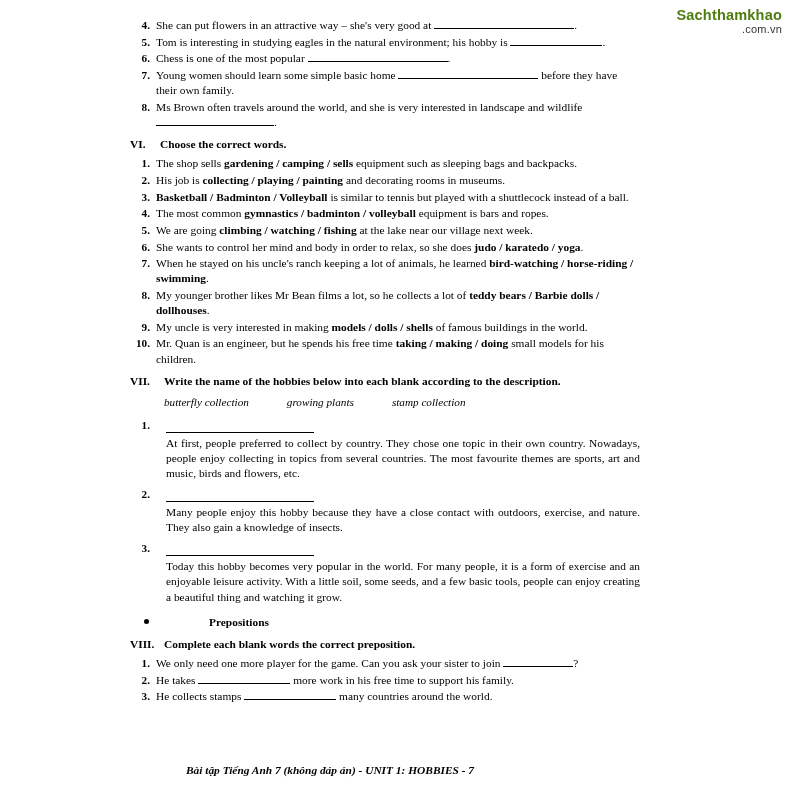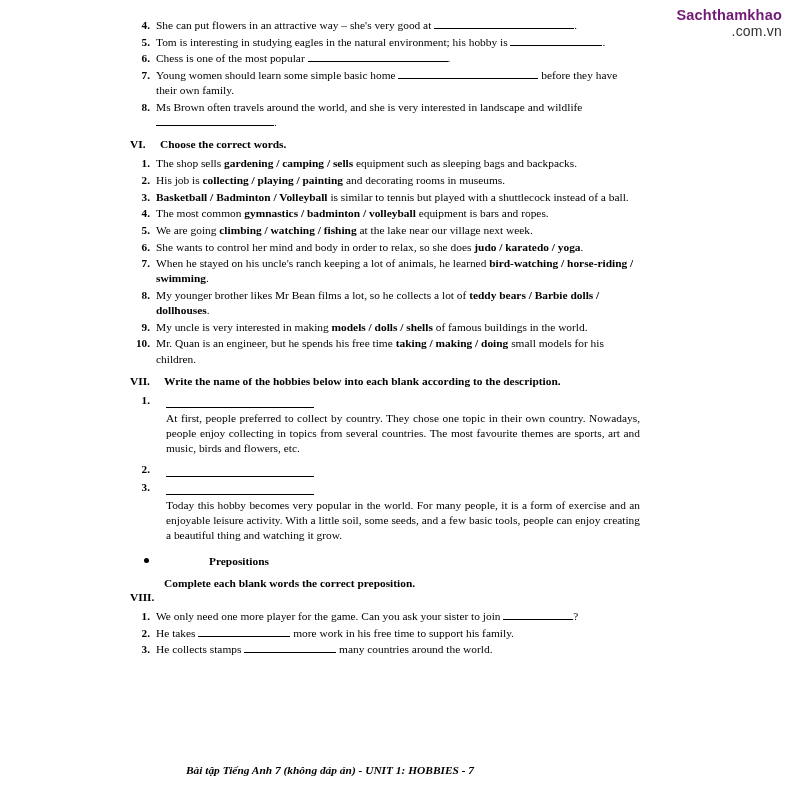--- a/index.html
+++ b/index.html
@@ -27,25 +27,25 @@
     top: 8px;
     right: 18px;
     text-align: right;
     line-height: 1.05;
   }
   .watermark .wm-main {
     font-family: "Liberation Sans", sans-serif;
     font-weight: bold;
     font-size: 14.5px;
     letter-spacing: 0.2px;
-    color: #701a75;
+    color: #4d7c0f;
   }
   .watermark .wm-sub {
     font-family: "Liberation Sans", sans-serif;
-    font-size: 14px;
+    font-size: 11px;
     color: #333;
     margin-top: 1px;
     letter-spacing: 0.2px;
   }
   .content {
     position: relative;
     width: 510px;
     font-size: 11.4px;
     line-height: 1.33;
   }
@@ -80,21 +80,21 @@
     display: flex;
     margin-top: 7px;
     margin-bottom: 4px;
     font-weight: bold;
   }
   .section-head .sh-num {
     min-width: 30px;
     font-weight: bold;
   }
   .section-head.vii .sh-num { min-width: 34px; }
-  .section-head.viii .sh-num { min-width: 34px; margin-top: 14px; }
+  .section-head.viii .sh-num { min-width: 34px; }
 
   .bold { font-weight: bold; }
 
   
   .options-row {
     display: flex;
     font-style: italic;
     margin: 6px 0 8px 34px;
     font-size: 11.2px;
   }
@@ -242,34 +242,40 @@
         <div class="num">10.</div>
         <div class="txt"><span>Mr. Quan is an engineer, but he spends his free time </span><span class="bold">taking / making / doing</span><span> small models for his children.</span></div>
       </div>
     </div>
 
     <div class="section-head vii">
       <span class="sh-num">VII.</span>
       <span>Write the name of the hobbies below into each blank according to the description.</span>
     </div>
 
+    <div class="options-row">
+      <span class="opt">butterfly collection</span>
+      <span class="opt">growing plants</span>
+      <span class="opt">stamp collection</span>
+    </div>
 
     <div class="ans-block">
       <div class="ans-line">
         <span class="num">1.</span>
         <span class="rule"></span>
       </div>
       <div class="ans-para">At first, people preferred to collect by country. They chose one topic in their own country. Nowadays, people enjoy collecting in topics from several countries. The most favourite themes are sports, art and music, birds and flowers, etc.</div>
     </div>
 
     <div class="ans-block">
       <div class="ans-line">
         <span class="num">2.</span>
         <span class="rule"></span>
       </div>
+      <div class="ans-para">Many people enjoy this hobby because they have a close contact with outdoors, exercise, and nature. They also gain a knowledge of insects.</div>
     </div>
 
     <div class="ans-block">
       <div class="ans-line">
         <span class="num">3.</span>
         <span class="rule"></span>
       </div>
       <div class="ans-para">Today this hobby becomes very popular in the world. For many people, it is a form of exercise and an enjoyable leisure activity. With a little soil, some seeds, and a few basic tools, people can enjoy creating a beautiful thing and watching it grow.</div>
     </div>
 

